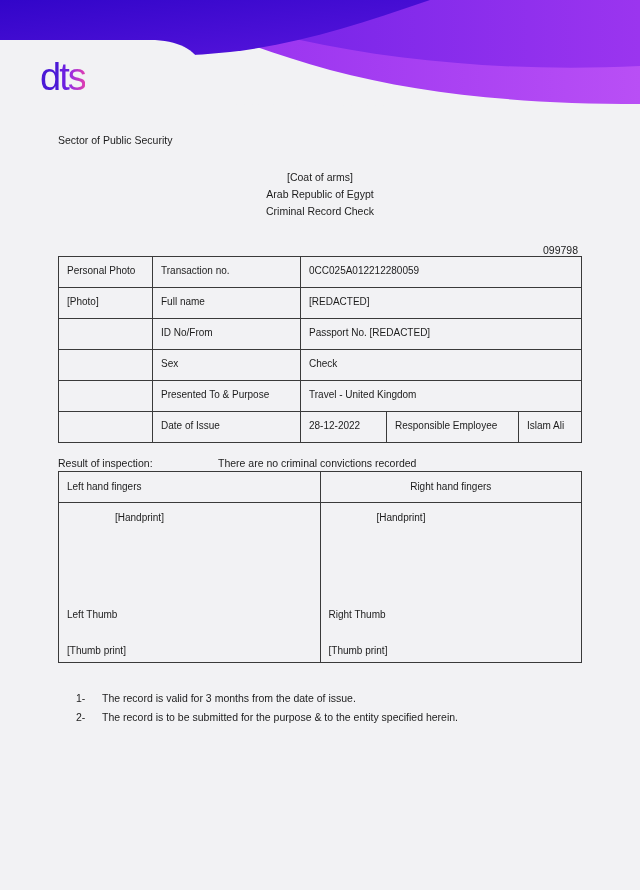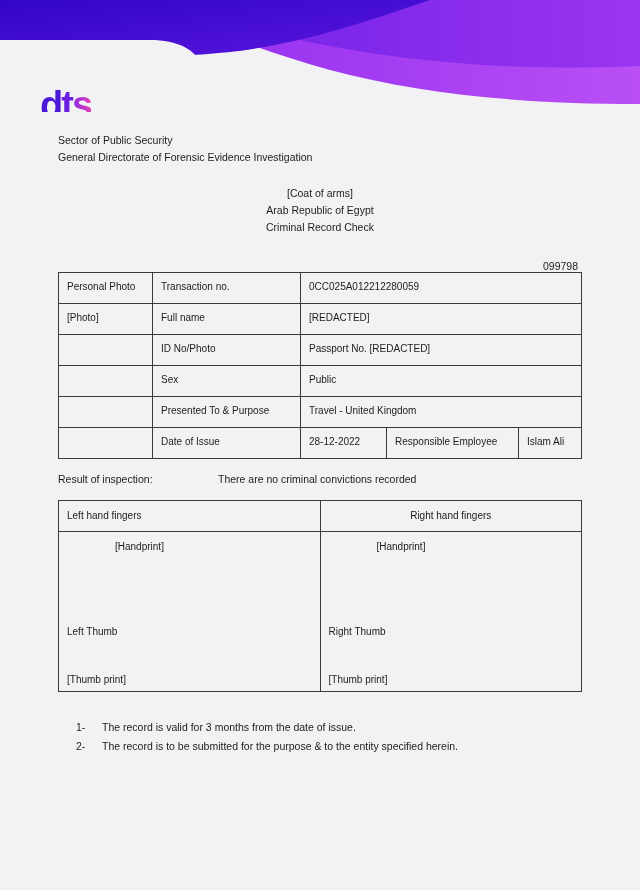--- a/index.html
+++ b/index.html
@@ -24,24 +24,23 @@
     height: 112px;
     overflow: hidden;
   }
   .banner svg { display: block; }
 
   .logo {
     position: absolute;
     left: 40px;
     top: 58px;
     font-size: 38px;
-    font-weight: bold;
+    font-weight: normal;
     letter-spacing: -2px;
     line-height: 1;
-    margin-top: 28px;
   }
   .logo .d { color: #4b19d6; }
   .logo .t { color: #6b1fe0; }
   .logo .s {
     background: linear-gradient(90deg, #8b2ae8 0%, #e040b0 100%);
     -webkit-background-clip: text;
     background-clip: text;
     color: transparent;
   }
 
@@ -90,41 +89,41 @@
     vertical-align: top;
     height: 30px;
     line-height: 14px;
   }
 
   .col-photo { width: 94px; }
   .col-field { width: 148px; }
 
   .result-row {
     margin-top: 14px;
-    margin-bottom: 15px;
+    margin-bottom: 2px;
     font-size: 10.5px;
     display: flex;
   }
   .result-row .rlabel { width: 160px; }
 
   table.fingers {
     width: 100%;
     border-collapse: collapse;
     font-size: 10px;
   }
   table.fingers td {
     border: 1px solid #3a3a3a;
     padding: 8px 8px;
     vertical-align: top;
     line-height: 14px;
   }
   table.fingers td.hdr-left { width: 50%; }
   table.fingers .cell-tall { height: 160px; position: relative; }
   .hp-top { display: block; padding-left: 48px; }
-  .thumb-label { position: absolute; left: 8px; bottom: 52px; }
+  .thumb-label { position: absolute; left: 8px; bottom: 40px; }
   .thumb-print { position: absolute; left: 8px; bottom: 4px; }
 
   .notes {
     margin-top: 26px;
     padding-left: 18px;
     font-size: 10.5px;
     line-height: 19px;
   }
   .note {
     display: flex;
@@ -163,21 +162,20 @@
   </svg>
   <div class="logo">
     <span class="d">d</span><span class="t">t</span><span class="s">s</span>
   </div>
 </div>
 
 <div class="doc">
 
   <div class="org-lines">
     <div>Sector of Public Security</div>
-    <div>General Directorate of Forensic Evidence Investigation</div>
   </div>
 
   <div class="title-block">
     <div>[Coat of arms]</div>
     <div>Arab Republic of Egypt</div>
     <div>Criminal Record Check</div>
   </div>
 
   <div class="serial">099798</div>
 
@@ -189,27 +187,27 @@
         <td class="col-field">Transaction no.</td>
         <td colspan="3">0CC025A012212280059</td>
       </tr>
       <tr>
         <td class="col-photo">[Photo]</td>
         <td class="col-field">Full name</td>
         <td colspan="3">[REDACTED]</td>
       </tr>
       <tr>
         <td class="col-photo"></td>
-        <td class="col-field">ID No/Photo</td>
+        <td class="col-field">ID No/From</td>
         <td colspan="3">Passport No. [REDACTED]</td>
       </tr>
       <tr>
         <td class="col-photo"></td>
         <td class="col-field">Sex</td>
-        <td colspan="3">Public</td>
+        <td colspan="3">Check</td>
       </tr>
       <tr>
         <td class="col-photo"></td>
         <td class="col-field">Presented To &amp; Purpose</td>
         <td colspan="3">Travel - United Kingdom</td>
       </tr>
       <tr>
         <td class="col-photo"></td>
         <td class="col-field">Date of Issue</td>
         <td style="width:86px">28-12-2022</td>

